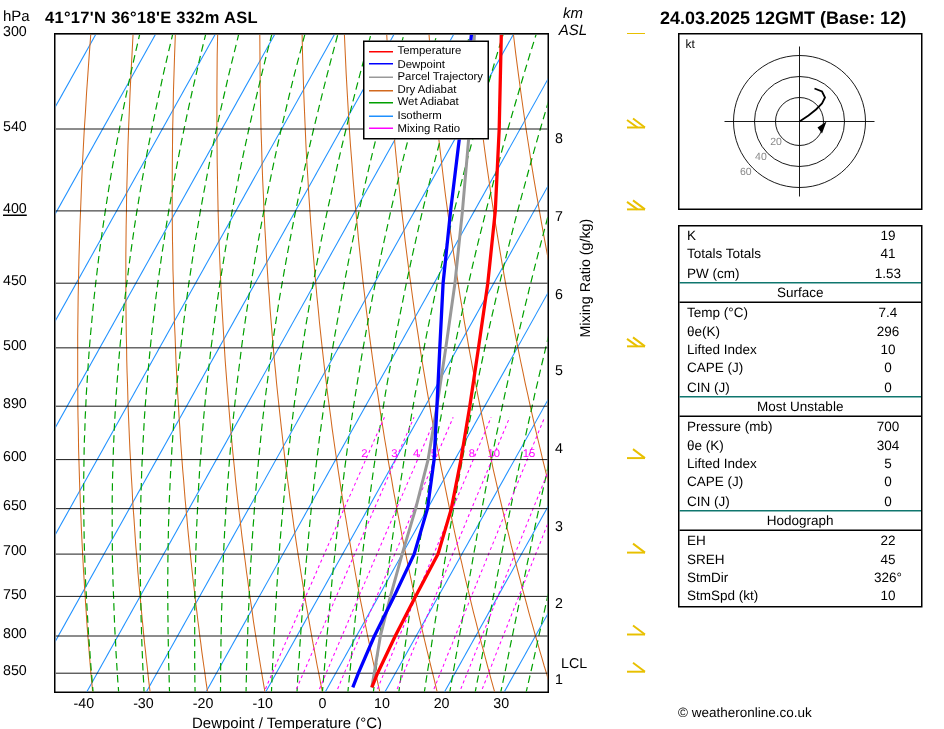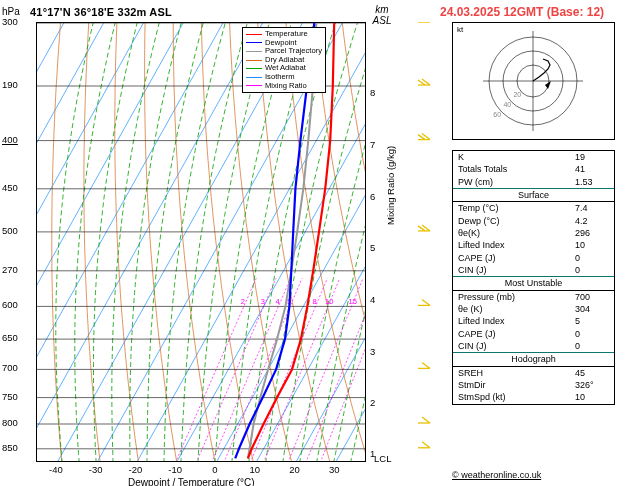--- a/index.html
+++ b/index.html
@@ -29,21 +29,21 @@
     font-size: 10px; color: #000; text-align: center;
   }
   .hdr-km {
     left: 368px; top: 4px;
     font-size: 10px; color: #000; text-align: center; width: 28px;
     line-height: 11px;
     font-style: italic;
   }
   .hdr-right {
     left: 440px; top: 5px;
-    font-size: 12px; font-weight: bold; color: #ef4444;
+    font-size: 12px; font-weight: bold; color: #000000;
   }
 
   
   #plot {
     left: 36px; top: 22px;
     width: 330px; height: 440px;
     border: 1px solid #000;
     background: #ffffff;
     overflow: hidden;
   }
@@ -57,21 +57,21 @@
     font-size: 9.5px; color: #000; text-align: center; width: 30px;
   }
   .xtitle {
     left: 100px; top: 477px;
     font-size: 10px; color: #000; padding-left: 28px;
   }
   .kmlab {
     font-size: 9.5px; color: #000; left: 370px; width: 22px;
   }
   .lcllab {
-    font-size: 9.5px; color: #000; left: 374px; margin-top: 16px;
+    font-size: 9.5px; color: #000; left: 374px;
   }
   .mixlab {
     left: 385px; top: 225px;
     font-size: 9.5px; color: #000;
     transform: rotate(-90deg);
     transform-origin: left top;
     white-space: nowrap;
   }
 
   
@@ -104,30 +104,30 @@
   
   #datapanel {
     left: 452px; top: 150px;
     width: 163px;
     border: 1px solid #000;
     font-size: 9px;
     color: #000;
     background: #fff;
   }
   .drow { display: flex; justify-content: space-between; padding: 0 5px; line-height: 12.3px; }
-  .drow .v { min-width: 34px; text-align: left; }
+  .drow .v { min-width: 34px; text-align: center; }
   .dsec {
     text-align: center; font-weight: normal;
     border-top: 1px solid #0f766e; border-bottom: 1px solid #000;
     line-height: 12.5px;
   }
 
   .credit {
     left: 452px; top: 470px;
-    font-size: 9px; color: #000; text-decoration: underline;
+    font-size: 9px; color: #000;
   }
 
   
   #barbs { left: 404px; top: 22px; width: 44px; height: 452px; }
 </style>
 </head>
 <body>
 
 <div id="root">
 
@@ -346,24 +346,20 @@
       <div class="drow">
         <span>PW (cm)</span>
         <span class="v">1.53</span>
       </div>
       <div class="dsec">Surface</div>
       <div class="drow">
         <span>Temp (°C)</span>
         <span class="v">7.4</span>
       </div>
       <div class="drow">
-        <span>Dewp (°C)</span>
-        <span class="v">4.2</span>
-      </div>
-      <div class="drow">
         <span>θe(K)</span>
         <span class="v">296</span>
       </div>
       <div class="drow">
         <span>Lifted Index</span>
         <span class="v">10</span>
       </div>
       <div class="drow">
         <span>CAPE (J)</span>
         <span class="v">0</span>
@@ -388,40 +384,44 @@
       <div class="drow">
         <span>CAPE (J)</span>
         <span class="v">0</span>
       </div>
       <div class="drow">
         <span>CIN (J)</span>
         <span class="v">0</span>
       </div>
       <div class="dsec">Hodograph</div>
       <div class="drow">
+        <span>EH</span>
+        <span class="v">22</span>
+      </div>
+      <div class="drow">
         <span>SREH</span>
         <span class="v">45</span>
       </div>
       <div class="drow">
         <span>StmDir</span>
         <span class="v">326°</span>
       </div>
       <div class="drow">
         <span>StmSpd (kt)</span>
         <span class="v">10</span>
       </div>
     </div>
 
   <div class="abs credit">© weatheronline.co.uk</div>
 <div class="abs ylab" style="left: 2px; top: 16px;">300</div>
-    <div class="abs ylab" style="left: 2px; top: 79.0274px;">190</div>
+    <div class="abs ylab" style="left: 2px; top: 79.0274px;">540</div>
     <div class="abs ylab" style="left: 2px; top: 133.624px; text-decoration: underline;">400</div>
     <div class="abs ylab" style="left: 2px; top: 181.782px;">450</div>
     <div class="abs ylab" style="left: 2px; top: 224.861px;">500</div>
-    <div class="abs ylab" style="left: 2px; top: 263.83px;">270</div>
+    <div class="abs ylab" style="left: 2px; top: 263.83px;">890</div>
     <div class="abs ylab" style="left: 2px; top: 299.406px;">600</div>
     <div class="abs ylab" style="left: 2px; top: 332.133px;">650</div>
     <div class="abs ylab" style="left: 2px; top: 362.434px;">700</div>
     <div class="abs ylab" style="left: 2px; top: 390.643px;">750</div>
     <div class="abs ylab" style="left: 2px; top: 417.031px;">800</div>
     <div class="abs ylab" style="left: 2px; top: 441.818px;">850</div>
     <div class="abs xlab" style="left: 40.8795px; top: 464px;">-40</div>
     <div class="abs xlab" style="left: 80.6386px; top: 464px;">-30</div>
     <div class="abs xlab" style="left: 120.398px; top: 464px;">-20</div>
     <div class="abs xlab" style="left: 160.157px; top: 464px;">-10</div>

